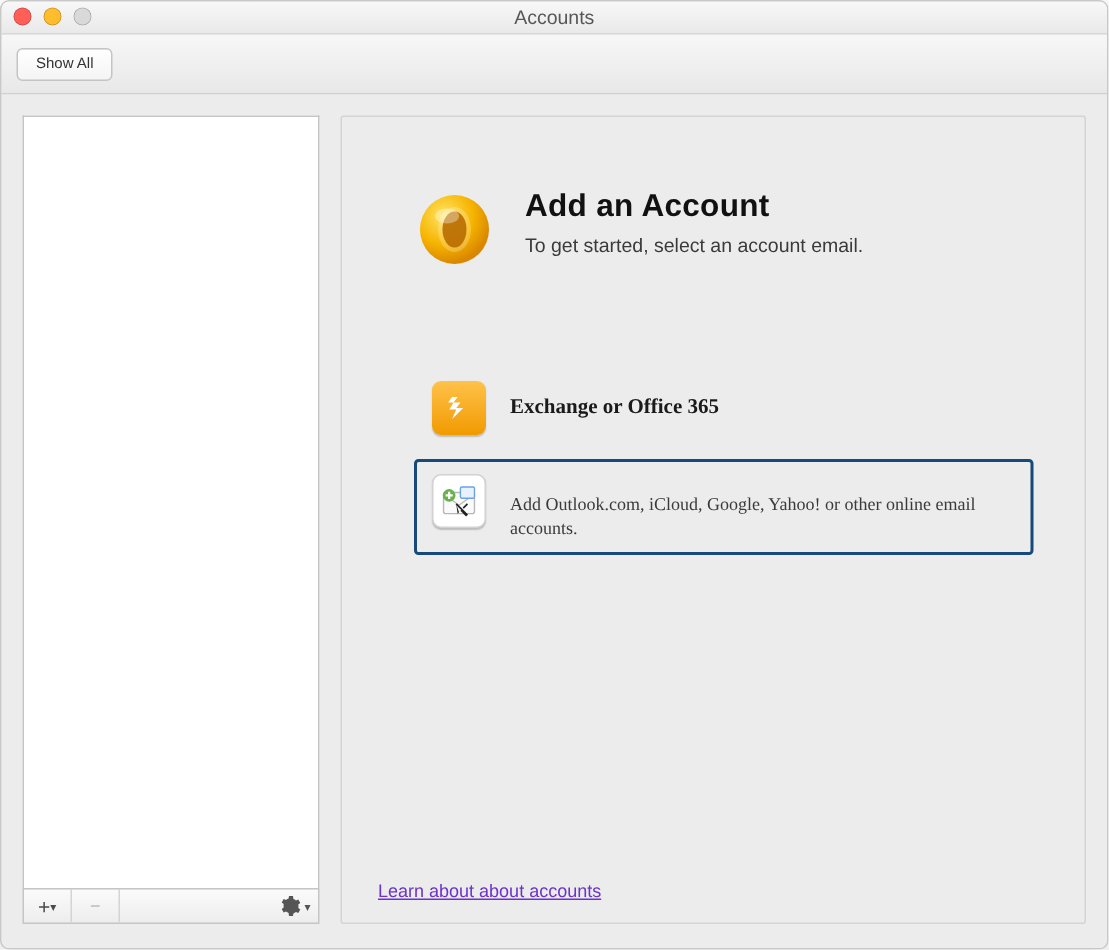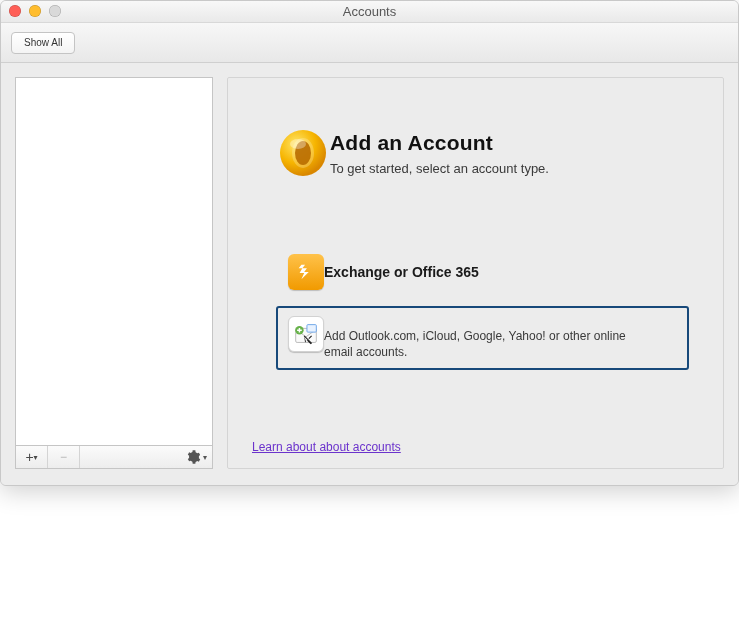--- a/index.html
+++ b/index.html
@@ -1,40 +1,40 @@
 <!DOCTYPE html>
 <html><head>
   <meta charset="utf-8">
   <style>
     * { box-sizing: border-box; margin: 0; padding: 0; }
     html, body { width: 739px; height: 633px; overflow: hidden; font-family: -apple-system, "Helvetica Neue", Arial, sans-serif; font-size: 13px; color: #2a2a2a; background: #fff; }
-    .window { width: 739px; height: 486px; background: #ececec; border: 1px solid #c8c8c8; box-shadow: 0 6px 24px rgba(0,0,0,.18); display: flex; flex-direction: column; border-radius: 6px; overflow: hidden; }
+    .window { width: 739px; height: 633px; background: #ececec; border: 1px solid #c8c8c8; box-shadow: 0 6px 24px rgba(0,0,0,.18); display: flex; flex-direction: column; border-radius: 6px; overflow: hidden; }
     .titlebar { height: 22px; display: flex; align-items: center; justify-content: center; position: relative; background: linear-gradient(#f8f8f8,#e9e9e9); border-bottom: 1px solid #d8d8d8; }
     .traffic { position: absolute; left: 8px; top: 4px; display: flex; gap: 8px; }
     .dot { width: 12px; height: 12px; border-radius: 50%; box-shadow: inset 0 0 0 .5px rgba(0,0,0,.25); }
     .dot.red { background: #ff5f57; }
     .dot.yellow { background: #ffbd2e; }
     .dot.grey { background: #d9d9d9; }
     .title-text { font-size: 13px; color: #575757; }
     .toolbar { height: 40px; background: linear-gradient(#f7f7f7,#e8e8e8); border-bottom: 1px solid #cfcfcf; display: flex; align-items: center; padding: 0 10px; }
     .btn-show-all { height: 22px; padding: 0 12px; background: linear-gradient(#ffffff,#f4f4f4); border: 1px solid #c4c4c4; border-radius: 4px; font-size: 10px; color: #333; box-shadow: 0 1px 0 rgba(255,255,255,.6) inset; display: flex; align-items: center; }
     .content { flex: 1; display: flex; padding: 14px 14px 16px 14px; gap: 14px; background: #ececec; position: relative; }
     .sidebar { width: 198px; display: flex; flex-direction: column; }
     .sidebar-list { flex: 1; background: #ffffff; border: 1px solid #c5c5c5; border-bottom: none; }
     .sidebar-toolbar { height: 24px; background: linear-gradient(#fbfbfb,#ededed); border: 1px solid #c5c5c5; display: flex; align-items: center; }
     .seg { width: 32px; height: 100%; display: flex; align-items: center; justify-content: center; font-size: 12px; color: #4a4a4a; border-right: 1px solid #d4d4d4; }
     .seg:last-child { border-right: none; }
     .seg.disabled { color: #b5b5b5; }
     .spacer { flex: 1; }
     .gear { width: 32px; display:flex; align-items:center; justify-content:center; }
     .main { flex: 1; border: 1px solid #d4d4d4; background: #ececec; border-radius: 2px; padding: 48px 24px 12px 24px; position: relative; display: flex; flex-direction: column; }
-    .hero { display: flex; align-items: center; margin-bottom: 64px; margin-left: 24px; }
+    .hero { display: flex; align-items: flex-start; gap: 20px; margin-bottom: 64px; margin-left: 24px; }
     .hero-text h1 { font-size: 21px; font-weight: 700; color: #111; letter-spacing: .2px; margin-bottom: 6px; }
     .hero-text p { font-size: 13px; color: #3a3a3a; }
-    .option { display: flex; align-items: center; border: 2px solid transparent; border-radius: 3px; padding: 8px 10px; margin-left: 24px; margin-right: 10px; }
+    .option { display: flex; align-items: center; gap: 16px; border: 2px solid transparent; border-radius: 3px; padding: 8px 10px; margin-left: 24px; margin-right: 10px; font-family: Liberation Serif, serif; }
     .option.padded-bottom { margin-bottom: 6px; }
     .option.selected { border-color: #17497a; }
     .option.other { align-items: flex-start; }
     .option .title { font-size: 14px; font-weight: 700; color: #1a1a1a; }
     .option .desc { font-size: 12px; color: #3a3a3a; line-height: 1.35; margin-top: 12px; max-width: 330px; }
     .icon-tile { width: 36px; height: 36px; border-radius: 6px; display: flex; align-items: center; justify-content: center; }
     .link { color: #6b33cc; font-size: 12px; text-decoration: underline; }
     .bottom-link { position: absolute; bottom: 14px; left: 24px; }
     .add-chevron { font-size: 14px; letter-spacing: -2px; }
     svg { display: block; }
@@ -96,21 +96,21 @@
               </radialGradient>
             </defs>
             <circle cx="27" cy="27" r="23" fill="url(#og)"></circle>
             <ellipse cx="27" cy="27" rx="11" ry="15" fill="#fff9e0" opacity=".25"></ellipse>
             <ellipse cx="27" cy="27" rx="8" ry="12" fill="#b86b00" opacity=".9"></ellipse>
             <ellipse cx="22" cy="18" rx="8" ry="5" fill="#fff" opacity=".35"></ellipse>
           </svg>
         </div>
         <div class="hero-text">
           <h1>Add an Account</h1>
-          <p>To get started, select an account type.</p>
+          <p>To get started, select an account email.</p>
         </div>
       </div>
 
       <div class="option padded-bottom">
         <div class="icon-tile" style="background:linear-gradient(#ffc24a,#f19a00); box-shadow:0 1px 1px rgba(0,0,0,.2);">
           <svg width="22" height="22" viewBox="0 0 24 24">
               <path fill="#fff" d="M7 4h4l-3 4h5l-3 4h5l-8 8 3-7H5l3-5H4z"></path>
             </svg>
         </div>
         <div>

